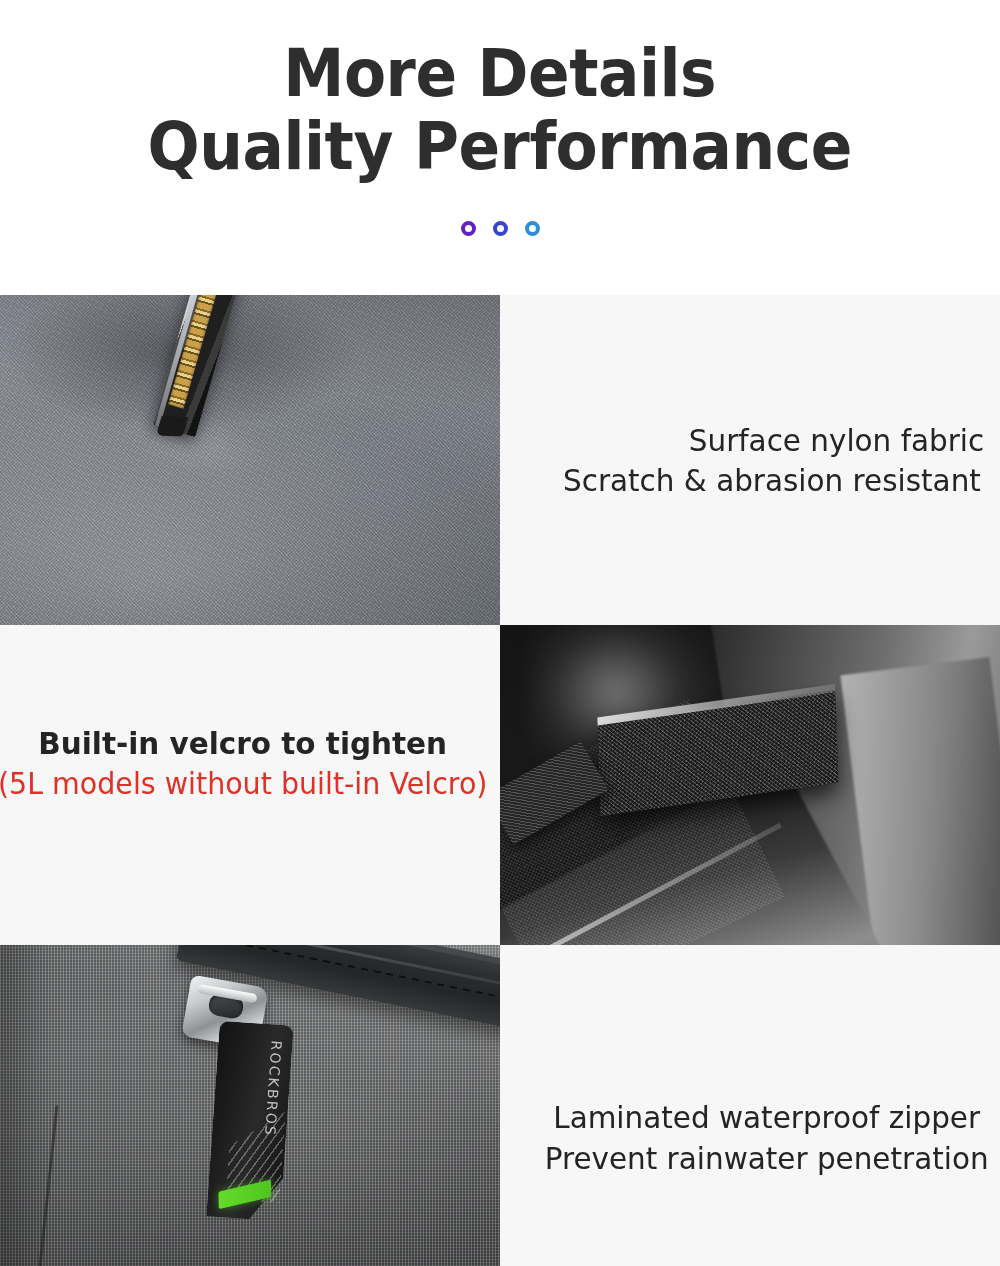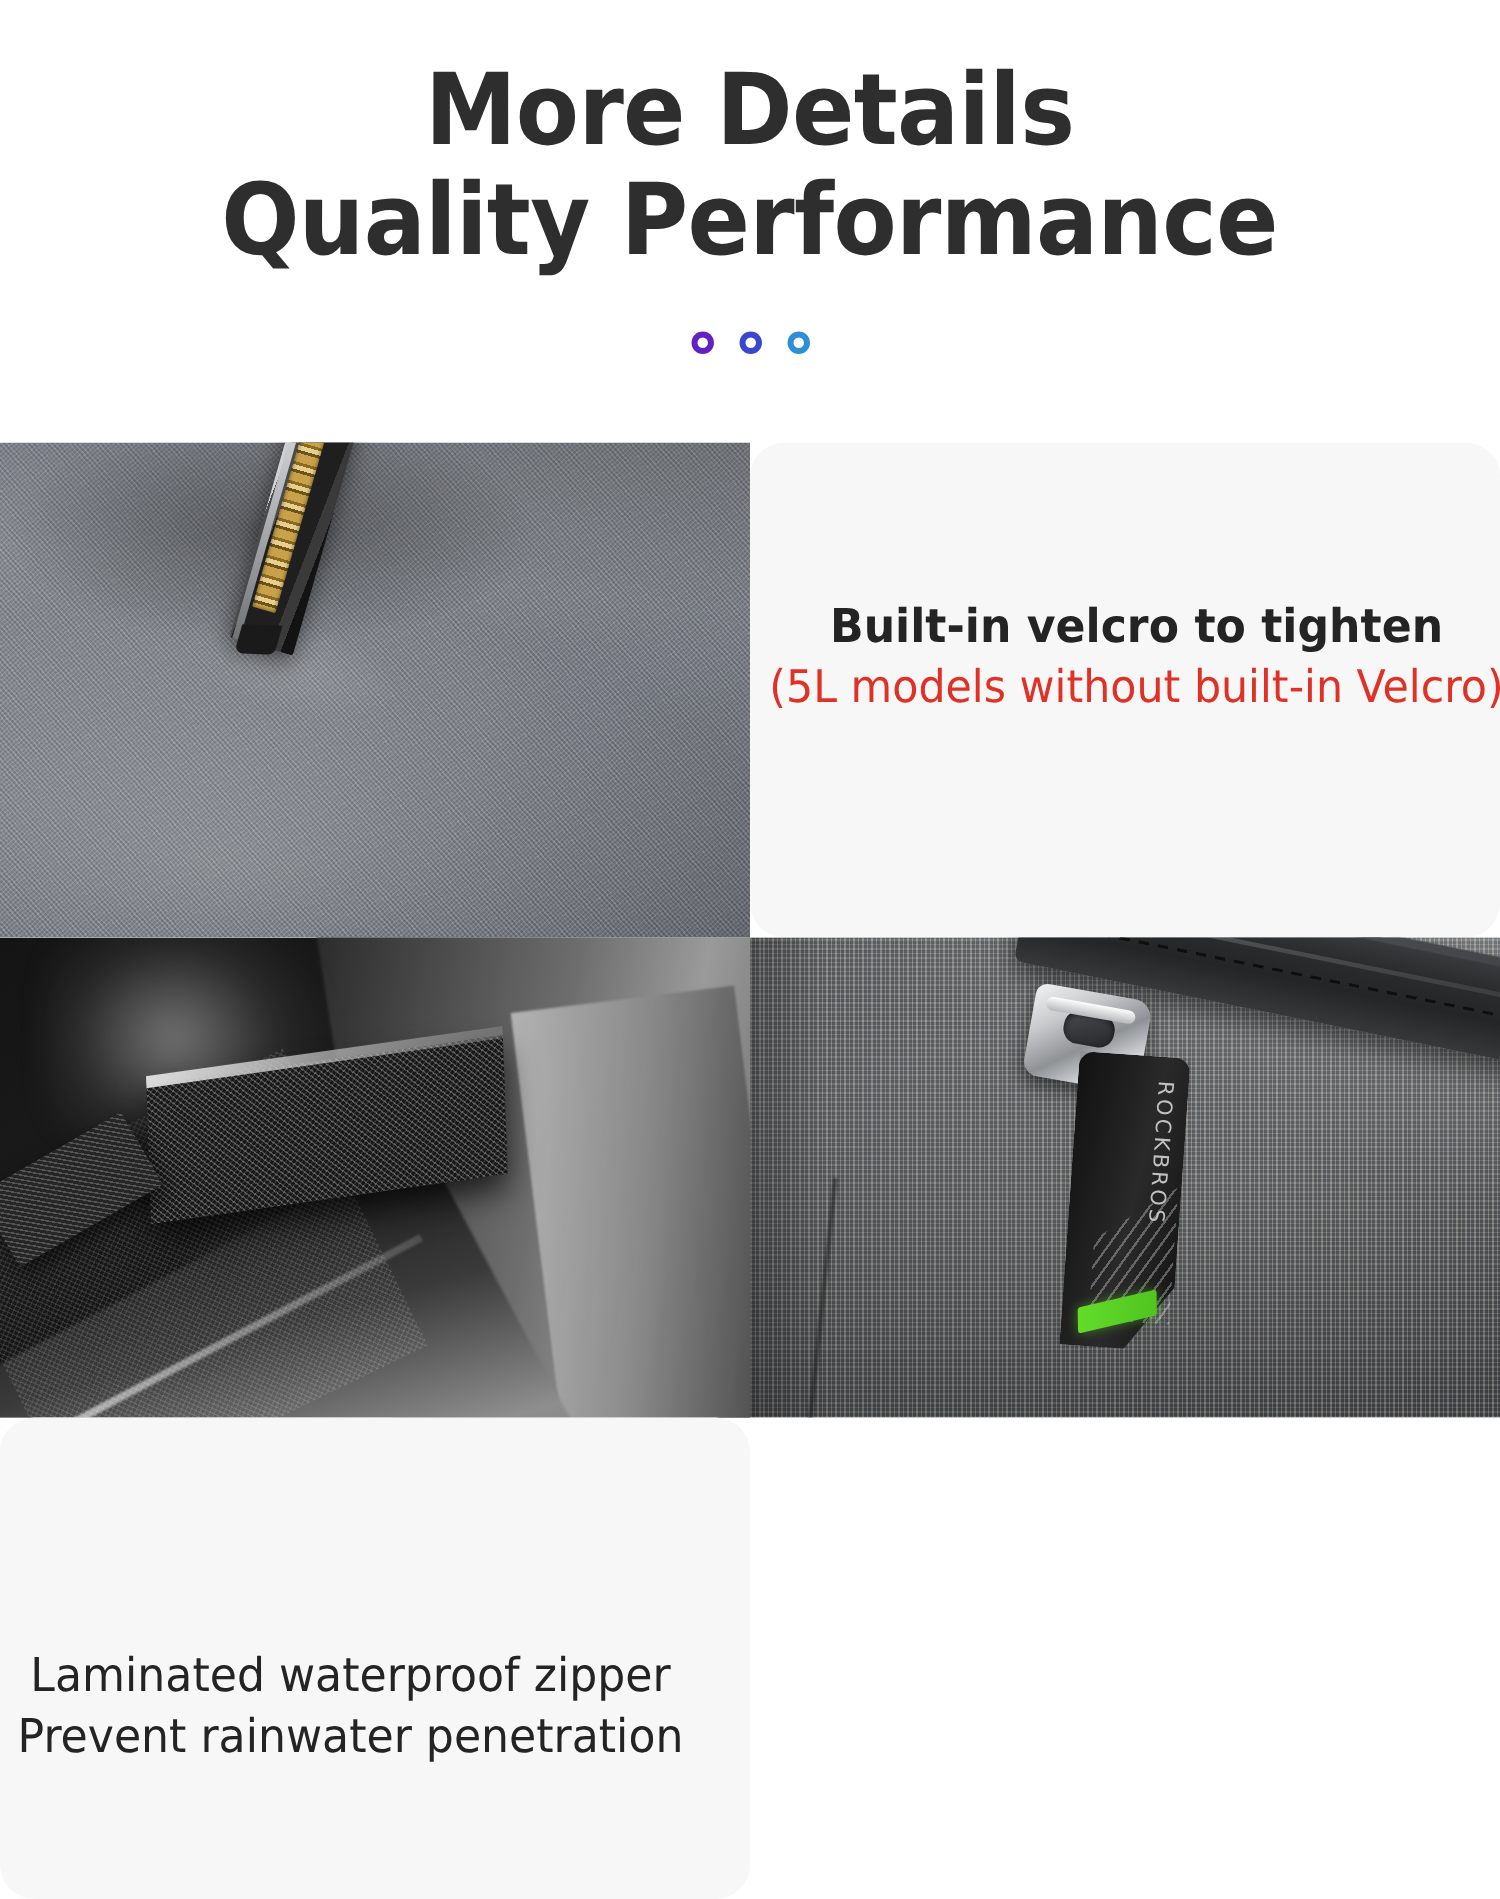--- a/index.html
+++ b/index.html
@@ -57,21 +57,21 @@
   }
   .cap-sub-red {
     font-family:"DejaVu Sans", sans-serif;
     color:#e03127;
     font-size:30px;
     line-height:1.30;
     white-space:nowrap;
     transform:scaleX(0.95);
   }
   .align-right { align-items:flex-end; padding-right:8px; }
-  .align-center { align-items:flex-start;border-radius:23px; }
+  .align-center { align-items:flex-end; }
   .nudge-up { position:relative; top:-22px; }
   .nudge-down { position:relative; top:32px; }
 
   
   .photo { width:100%; height:100%; position:relative; }
   .ph-fabric {
     background:
       radial-gradient(ellipse 120% 90% at 30% 85%, rgba(255,255,255,0.20), rgba(0,0,0,0) 60%),
       linear-gradient(168deg,#8d9199 0%,#85898f 28%,#7b7f86 55%,#6f737a 78%,#666a71 100%);
   }
@@ -326,20 +326,24 @@
         <div class="scratch-dust"></div>
         <div class="zip-strip">
           <div class="zip-body"></div>
           <div class="zip-shine"></div>
           <div class="zip-teeth"></div>
           <div class="zip-tip"></div>
         </div>
       </div>
     </div>
 
+    <div class="cell text-cell align-right">
+      <div class="cap-line">Surface nylon fabric</div>
+      <div class="cap-line">Scratch &amp; abrasion resistant</div>
+    </div>
 
     <div class="cell text-cell align-center">
       <div class="nudge-up" style="text-align:center;">
         <div class="cap-line" style="font-weight:bold;">Built-in velcro to tighten</div>
         <div class="cap-sub-red">(5L models without built-in Velcro)</div>
       </div>
     </div>
 
     <div class="cell">
       <div class="photo ph-velcro">

